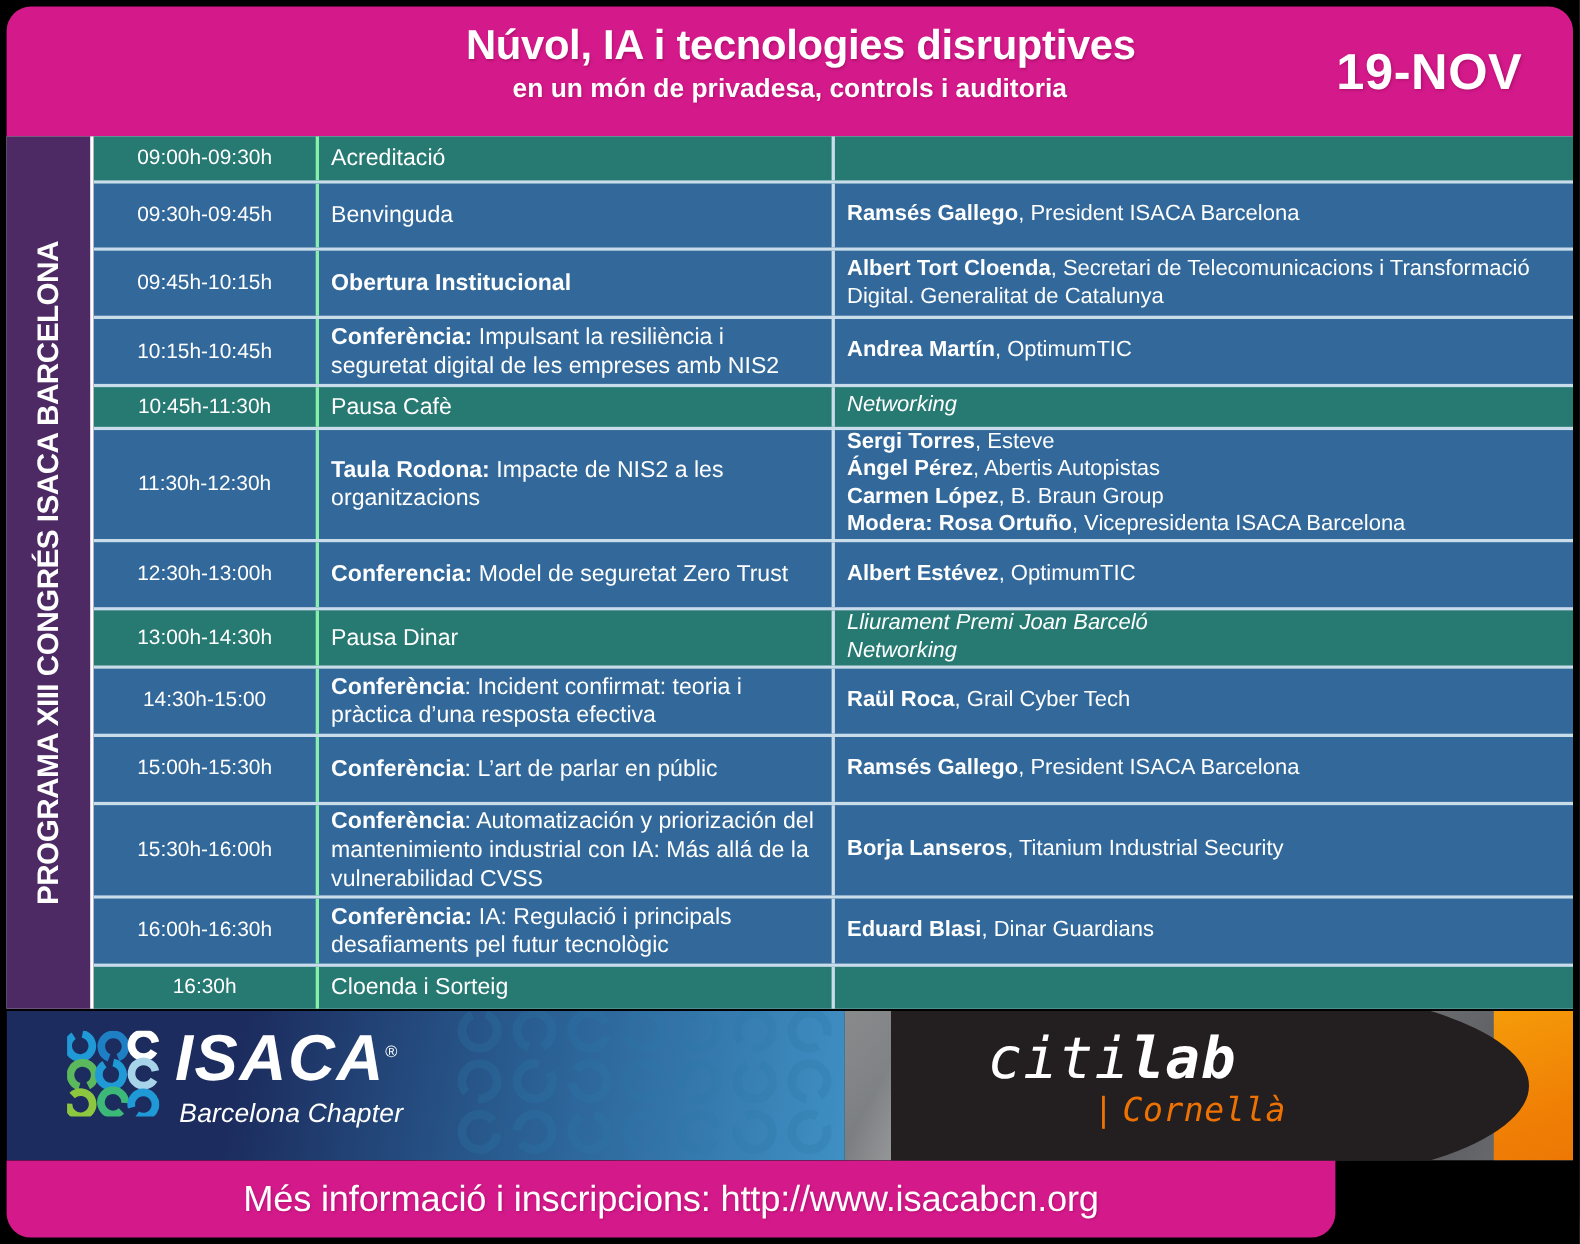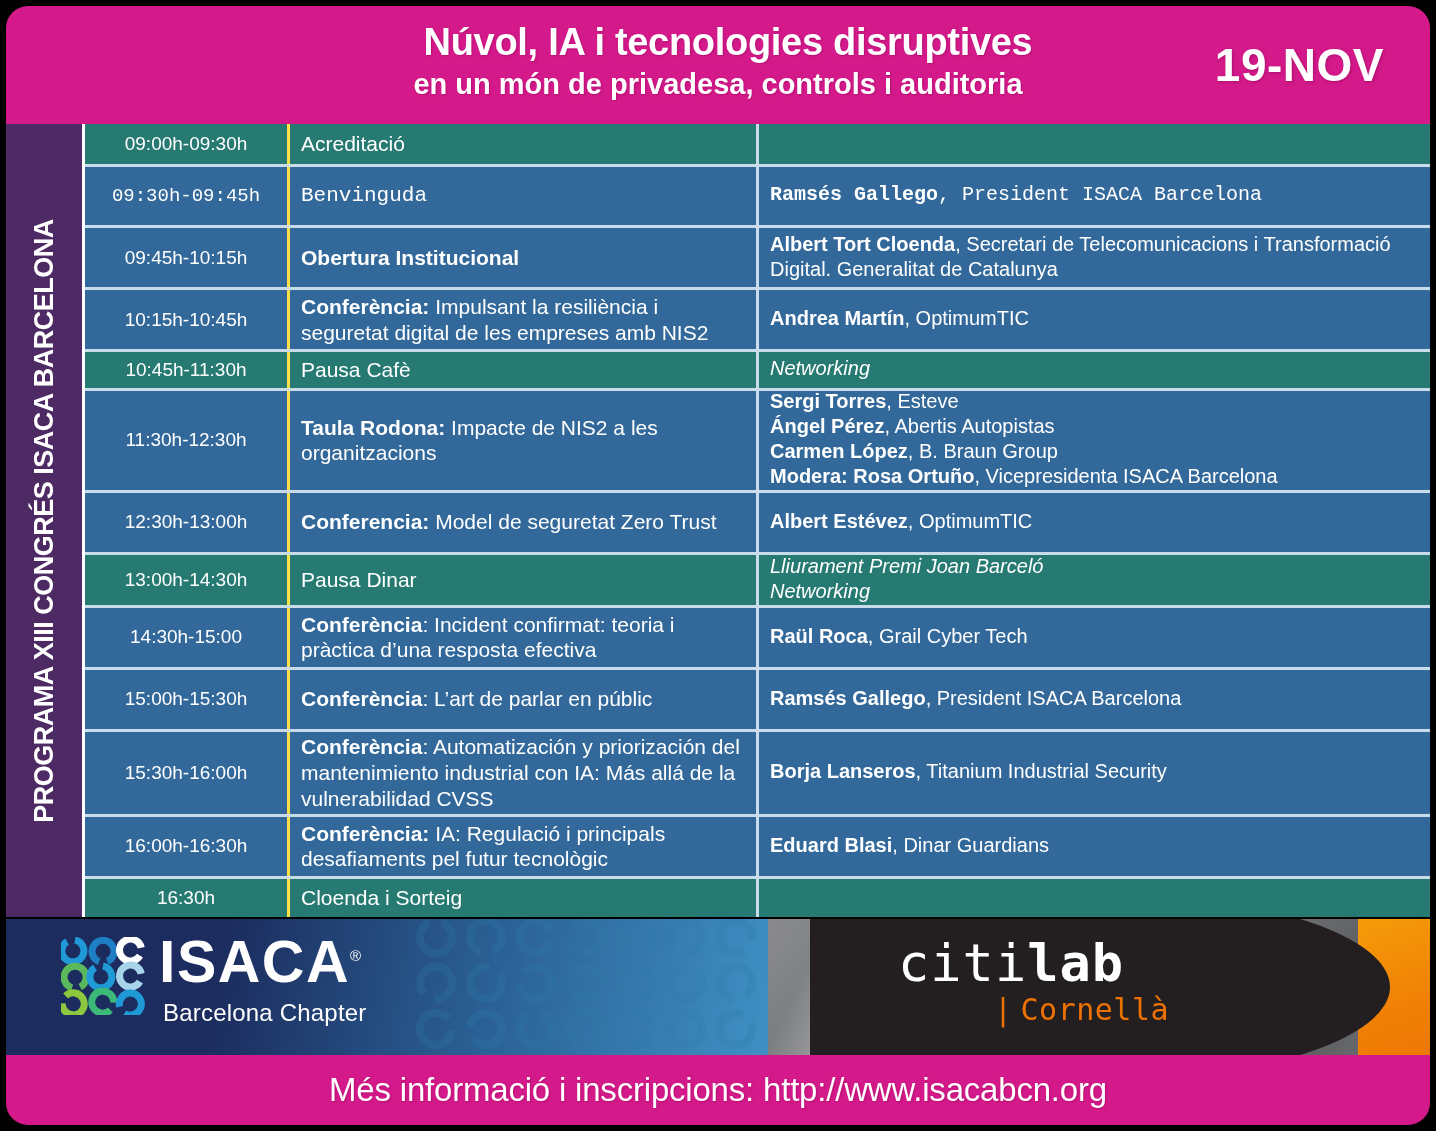--- a/index.html
+++ b/index.html
@@ -35,21 +35,21 @@
   }
   .title-main {
     font-size: 38px;
     font-weight: bold;
     letter-spacing: -0.3px;
     line-height: 1.08;
     text-shadow: 1px 1px 2px rgba(120,0,70,.35);
     padding-left: 20px;
   }
   .title-sub {
-    font-size: 29px;
+    font-size: 24px;
     font-weight: bold;
     line-height: 1.18;
     margin-top: 4px;
     text-shadow: 1px 1px 2px rgba(120,0,70,.35);
   }
   .date-badge {
     position: absolute;
     right: 46px; top: 32px;
     color: #ffffff;
     font-size: 46px;
@@ -99,21 +99,21 @@
     flex: 0 0 auto;
     border-bottom: 3px solid #c9dcea;
     min-height: 0;
   }
   .row:last-child { border-bottom: none; }
   .row.session  { background: #33699a; }
   .row.break    { background: #267a72; }
 
   .cell-time {
     flex: 0 0 205px;
-    border-right: 3px solid #fde047;
+    border-right: 3px solid #86efac;
     display: flex;
     align-items: center;
     justify-content: center;
     color: #ffffff;
     font-size: 19px;
     padding: 2px 4px;
     text-align: center;
   }
   .cell-topic {
     flex: 0 0 469px;
@@ -138,20 +138,21 @@
   .cell-speaker .ital { font-style: italic; }
   .spk-line { display: block; }
 
   
   .logo-strip {
     position: absolute;
     left: 6px; top: 919px;
     width: 1424px; height: 136px;
     display: flex;
     overflow: hidden;
+    font-style: italic;
   }
   .isaca-panel {
     position: relative;
     flex: 0 0 762px;
     background: linear-gradient(100deg, #1c2c5e 0%, #1c2c5e 28%, #2a5f93 62%, #3f90c4 100%);
     overflow: hidden;
   }
   .isaca-pattern {
     position: absolute;
     inset: 0;
@@ -243,21 +244,21 @@
   .citilab-bar {
     display: inline-block;
     color: #ee7203;
     margin-right: 8px;
   }
 
   
   .footer {
     position: absolute;
     left: 6px; top: 1055px;
-    width: 1424px; height: 70px;
+    width: 1208px; height: 70px;
     background: #d4198a;
     border-radius: 0 0 22px 22px;
     display: flex;
     align-items: center;
     justify-content: center;
   }
   .footer-text {
     color: #ffffff;
     font-size: 33px;
     letter-spacing: -0.2px;
@@ -284,21 +285,21 @@
     <div class="schedule" id="schedule">
         <div class="row break" style="flex: 1 1 5.37634%;">
           <div class="cell-time">09:00h-09:30h</div>
           <div class="cell-topic">
             <span><span>Acreditació</span></span>
           </div>
           <div class="cell-speaker">
             <div></div>
           </div>
         </div>
-        <div class="row session" style="flex: 1 1 7.7957%; font-family: Liberation Mono, monospace;">
+        <div class="row session" style="flex: 1 1 7.7957%;">
           <div class="cell-time">09:30h-09:45h</div>
           <div class="cell-topic">
             <span><span>Benvinguda</span></span>
           </div>
           <div class="cell-speaker">
             <div>
               <span class="spk-line"><b>Ramsés Gallego</b><span>,  President ISACA Barcelona</span></span>
             </div>
           </div>
         </div>

